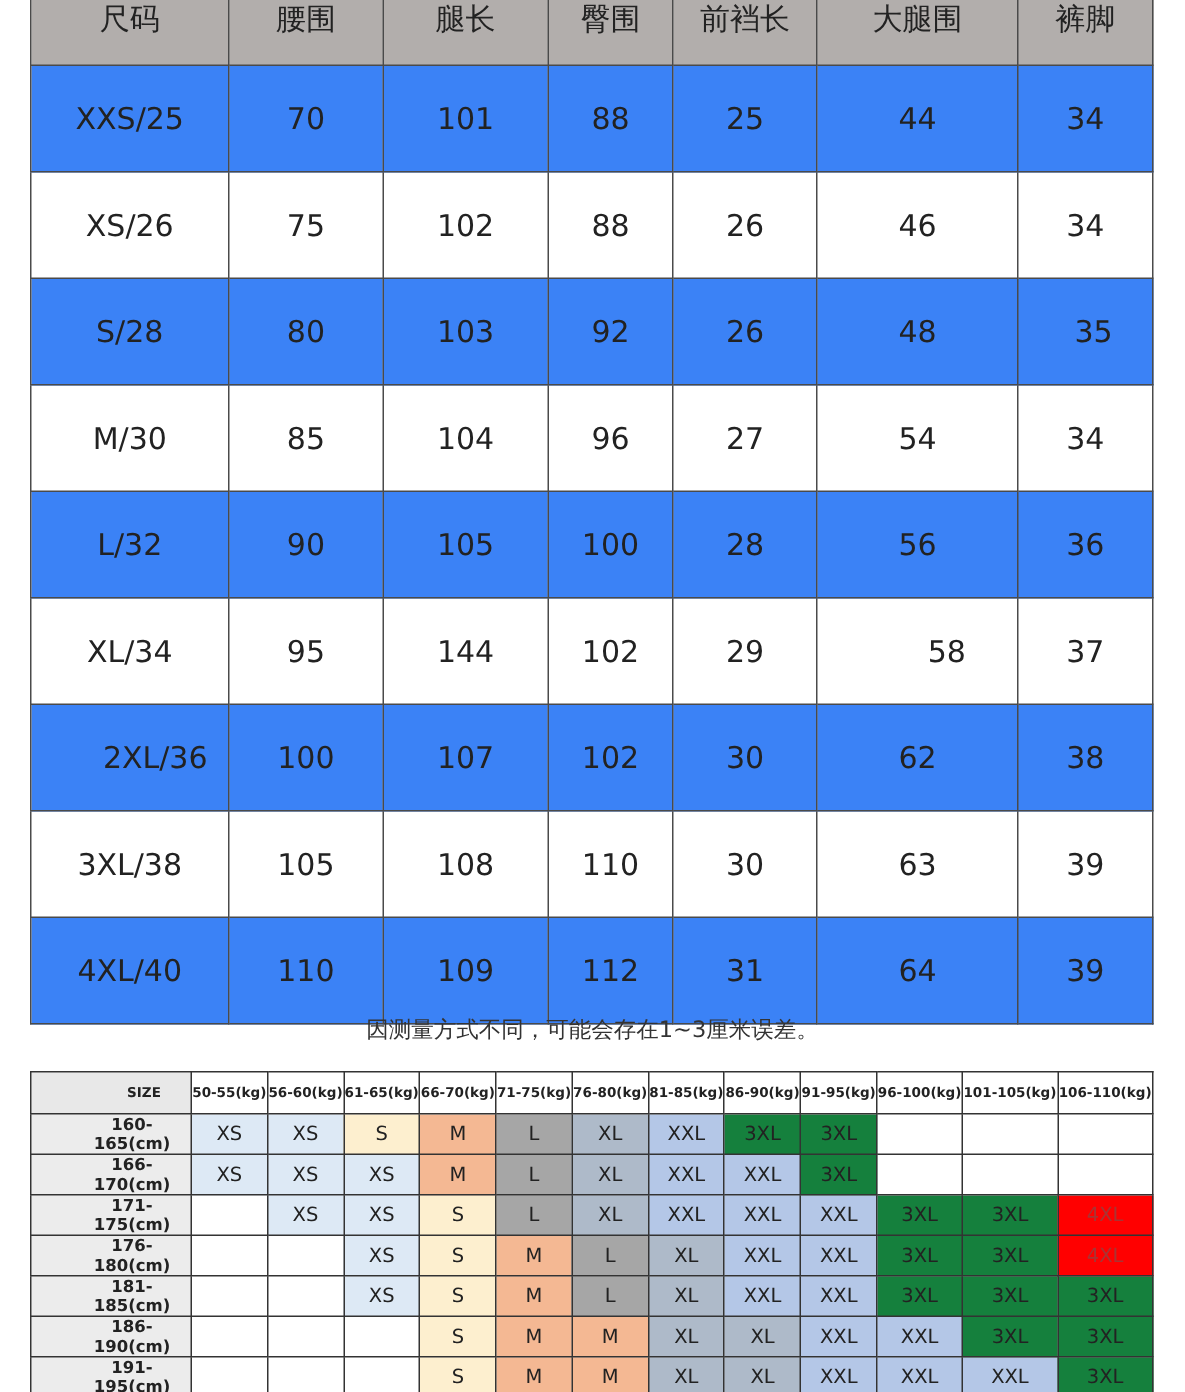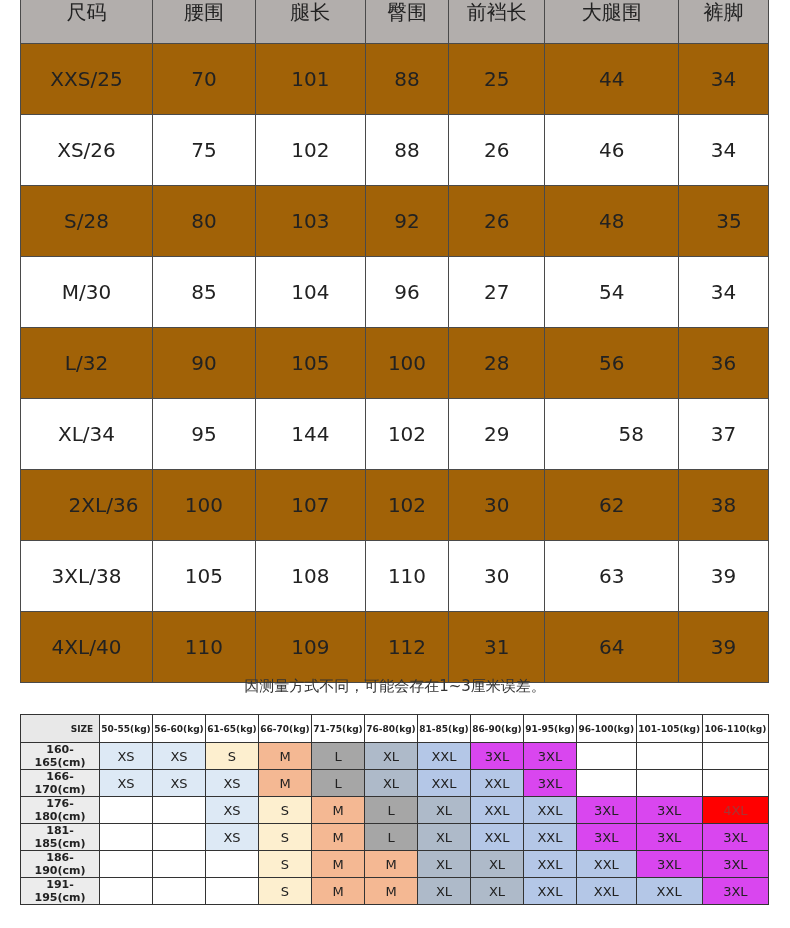--- a/index.html
+++ b/index.html
@@ -2,35 +2,35 @@
 <html><head>
 <meta charset="utf-8">
 <style>
   html,body{margin:0;padding:0;background:#fff;}
   body{width:790px;height:928px;position:relative;overflow:hidden;font-family:"DejaVu Sans","Liberation Sans",sans-serif;color:#222;}
   table{border-collapse:collapse;}
   #top{position:absolute;left:20px;top:-20px;width:749px;}
   #top td{border:1px solid #4a4a4a;text-align:center;font-size:20px;color:#222;}
   #top tr.hdr td{background:#b2aeac;height:60px;font-size:20px;}
   #top tr.row td{height:68px;}
-  #top tr.row.alt td{background:#a16207;margin-left:19px;}
+  #top tr.row.alt td{background:#3b82f6;margin-left:19px;}
   #top tr.row td{border-left:1px solid #4a4a4a;}
   #note{position:absolute;left:0;top:677px;width:790px;text-align:center;font-size:15px;color:#333;}
   #bot{position:absolute;left:20px;top:714px;width:749px;}
   #bot td{border:1px solid #333;text-align:center;font-size:13px;height:25px;padding:0;}
   #bot tr.bh td{font-size:9px;font-weight:bold;height:27px;}
   #bot td.size{background:#e8e8e8;font-weight:bold;font-size:13px;padding-left:44px;}
-  #bot td.rh{background:#ececec;font-weight:bold;font-size:11px;width:78px;}
+  #bot td.rh{background:#ececec;font-weight:bold;font-size:11px;width:78px;padding-left:28px;}
   .c-XS{background:#dde9f5;}
   .c-S{background:#fdefcf;}
   .c-M{background:#f4b893;}
   .c-L{background:#a6a6a6;}
   .c-XL{background:#aebac9;}
   .c-XXL{background:#b4c7e7;}
-  .c-3XL{background:#d946ef;}
+  .c-3XL{background:#15803d;}
   .c-4XL{background:#ff0000;color:#a33;}
   .c-{background:#fff;}
 </style>
 </head>
 <body>
 
 <table id="top">
   <tbody id="top-body">
       <tr class="hdr">
         <td>尺码</td>
@@ -168,20 +168,35 @@
         <td class="c-L">L</td>
         <td class="c-XL">XL</td>
         <td class="c-XXL">XXL</td>
         <td class="c-XXL">XXL</td>
         <td class="c-3XL">3XL</td>
         <td class="c-"></td>
         <td class="c-"></td>
         <td class="c-"></td>
       </tr>
       <tr>
+        <td class="rh">171-175(cm)</td>
+        <td class="c-"></td>
+        <td class="c-XS">XS</td>
+        <td class="c-XS">XS</td>
+        <td class="c-S">S</td>
+        <td class="c-L">L</td>
+        <td class="c-XL">XL</td>
+        <td class="c-XXL">XXL</td>
+        <td class="c-XXL">XXL</td>
+        <td class="c-XXL">XXL</td>
+        <td class="c-3XL">3XL</td>
+        <td class="c-3XL">3XL</td>
+        <td class="c-4XL">4XL</td>
+      </tr>
+      <tr>
         <td class="rh">176-180(cm)</td>
         <td class="c-"></td>
         <td class="c-"></td>
         <td class="c-XS">XS</td>
         <td class="c-S">S</td>
         <td class="c-M">M</td>
         <td class="c-L">L</td>
         <td class="c-XL">XL</td>
         <td class="c-XXL">XXL</td>
         <td class="c-XXL">XXL</td>

